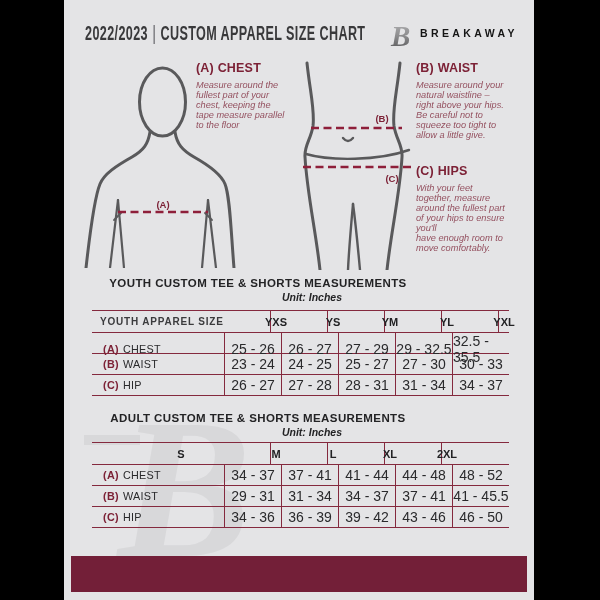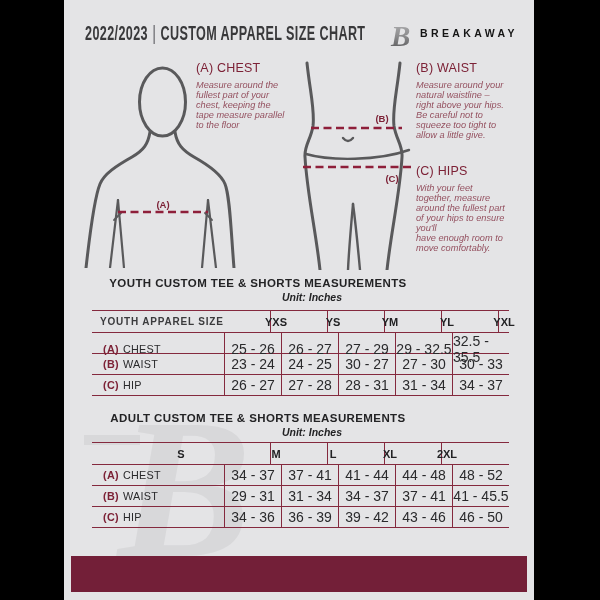--- a/index.html
+++ b/index.html
@@ -21,21 +21,21 @@
   }
   .main-title .sep{font-weight:normal;color:#55555a;padding:0 7px;}
   .logo-svg{position:absolute;left:319px;top:16px;}
   .brand{
     position:absolute;left:356px;top:27px;font-size:10.5px;font-weight:bold;
     color:#151515;letter-spacing:3.4px;white-space:nowrap;
   }
   
   .fig{position:absolute;}
   .guide{position:absolute;}
-  .g-head{font-size:12.5px;font-weight:normal;color:#7c2136;letter-spacing:.2px;white-space:nowrap;}
+  .g-head{font-size:12.5px;font-weight:bold;color:#7c2136;letter-spacing:.2px;white-space:nowrap;}
   .g-body{margin-top:5px;font-size:9.2px;font-style:italic;color:#94505f;}
   .g-line{line-height:10px;white-space:nowrap;}
   
   .sec-title{
     position:absolute;left:0;width:388px;text-align:center;
     font-size:11.5px;font-weight:bold;color:#232325;letter-spacing:.4px;
   }
   .sec-unit{
     position:absolute;left:0;width:496px;text-align:center;
     font-size:10.5px;font-weight:bold;font-style:italic;color:#232325;
@@ -185,21 +185,21 @@
         <div class="td">29 - 32.5</div>
         <div class="td">32.5 - 35.5</div>
       </div>
       <div class="tr tr-data">
         <div class="td rowlab">
             <span class="pfx">(B)</span>
             <span>WAIST</span>
           </div>
         <div class="td">23 - 24</div>
         <div class="td">24 - 25</div>
-        <div class="td">30 - 27</div>
+        <div class="td">25 - 27</div>
         <div class="td">27 - 30</div>
         <div class="td">30 - 33</div>
       </div>
       <div class="tr tr-data">
         <div class="td rowlab">
             <span class="pfx">(C)</span>
             <span>HIP</span>
           </div>
         <div class="td">26 - 27</div>
         <div class="td">27 - 28</div>

